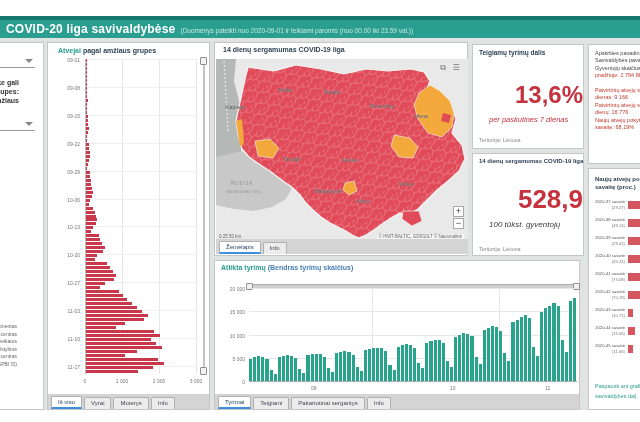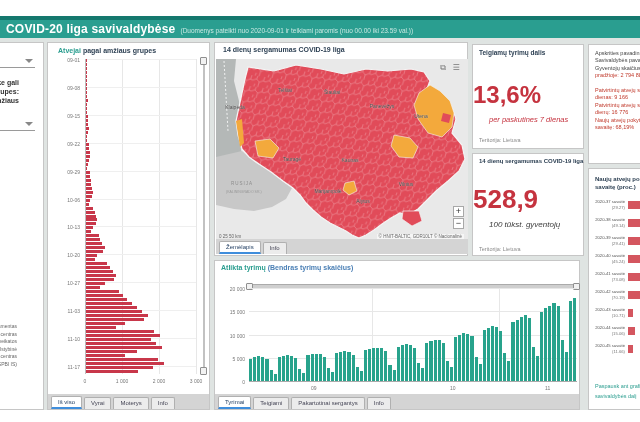--- a/index.html
+++ b/index.html
@@ -30,21 +30,21 @@
 .sliderV { position:absolute; width:2px; background:#c2c2c2; }
 .sliderH { position:absolute; height:5px; background:#cfcfcf; border:1px solid #ababab; }
 .handle { position:absolute; width:7px; height:8px; background:#f2f2f2; border:1px solid #8f8f8f; border-radius:1px; }
 #mapPanel { left:214px; top:42px; width:254px; height:214px; }
 #mapView { position:absolute; left:1px; top:16px; width:252px; height:182px; background:#e9e9e9; overflow:hidden; }
 .city { position:absolute; font-size:5px; color:#3a3a3a; transform:translate(-50%,-50%); white-space:nowrap; text-shadow:0 0 1px #ffffff; }
 .mapicon { position:absolute; color:#777; font-size:8px; }
 .zbtn { position:absolute; width:11px; height:11px; background:#fff; border:1px solid #a8a8a8; color:#333; font-size:9px; line-height:9px; text-align:center; }
 .attr { position:absolute; font-size:4.5px; color:#666; white-space:nowrap; }
 .kpi-title { position:absolute; left:6px; top:4px; font-size:6.5px; font-weight:bold; color:#2f4255; white-space:nowrap; }
-.kpi-num { position:absolute; left:0; width:100%; text-align:left; font-weight:bold; color:#c5333f; }
+.kpi-num { position:absolute; left:0; width:100%; text-align:right; font-weight:bold; color:#c5333f; }
 .kpi-cap { position:absolute; left:16px; width:100%; text-align:left;font-style:italic; }
 .kpi-foot { position:absolute; left:6px; font-size:5.5px; color:#8a8a8a; }
 .iline { font-size:5.5px; line-height:7.4px; white-space:nowrap; }
 .iline.red { color:#c0392b; } .iline.dark { color:#444; }
 #infoB .title { font-size:6px; font-weight:bold; color:#2f4255; line-height:8px; white-space:nowrap; }
 .wrow { position:absolute; height:16px; }
 .wlab { position:absolute; left:0px; width:36px; text-align:right; font-size:4.2px; color:#555; line-height:6px; white-space:nowrap; }
 .wbar { position:absolute; left:39px; top:2px; height:8px; background:#d4565f; }
 .tlink { position:absolute; font-size:5.5px; color:#2a9d8f; white-space:nowrap; }
 </style>

